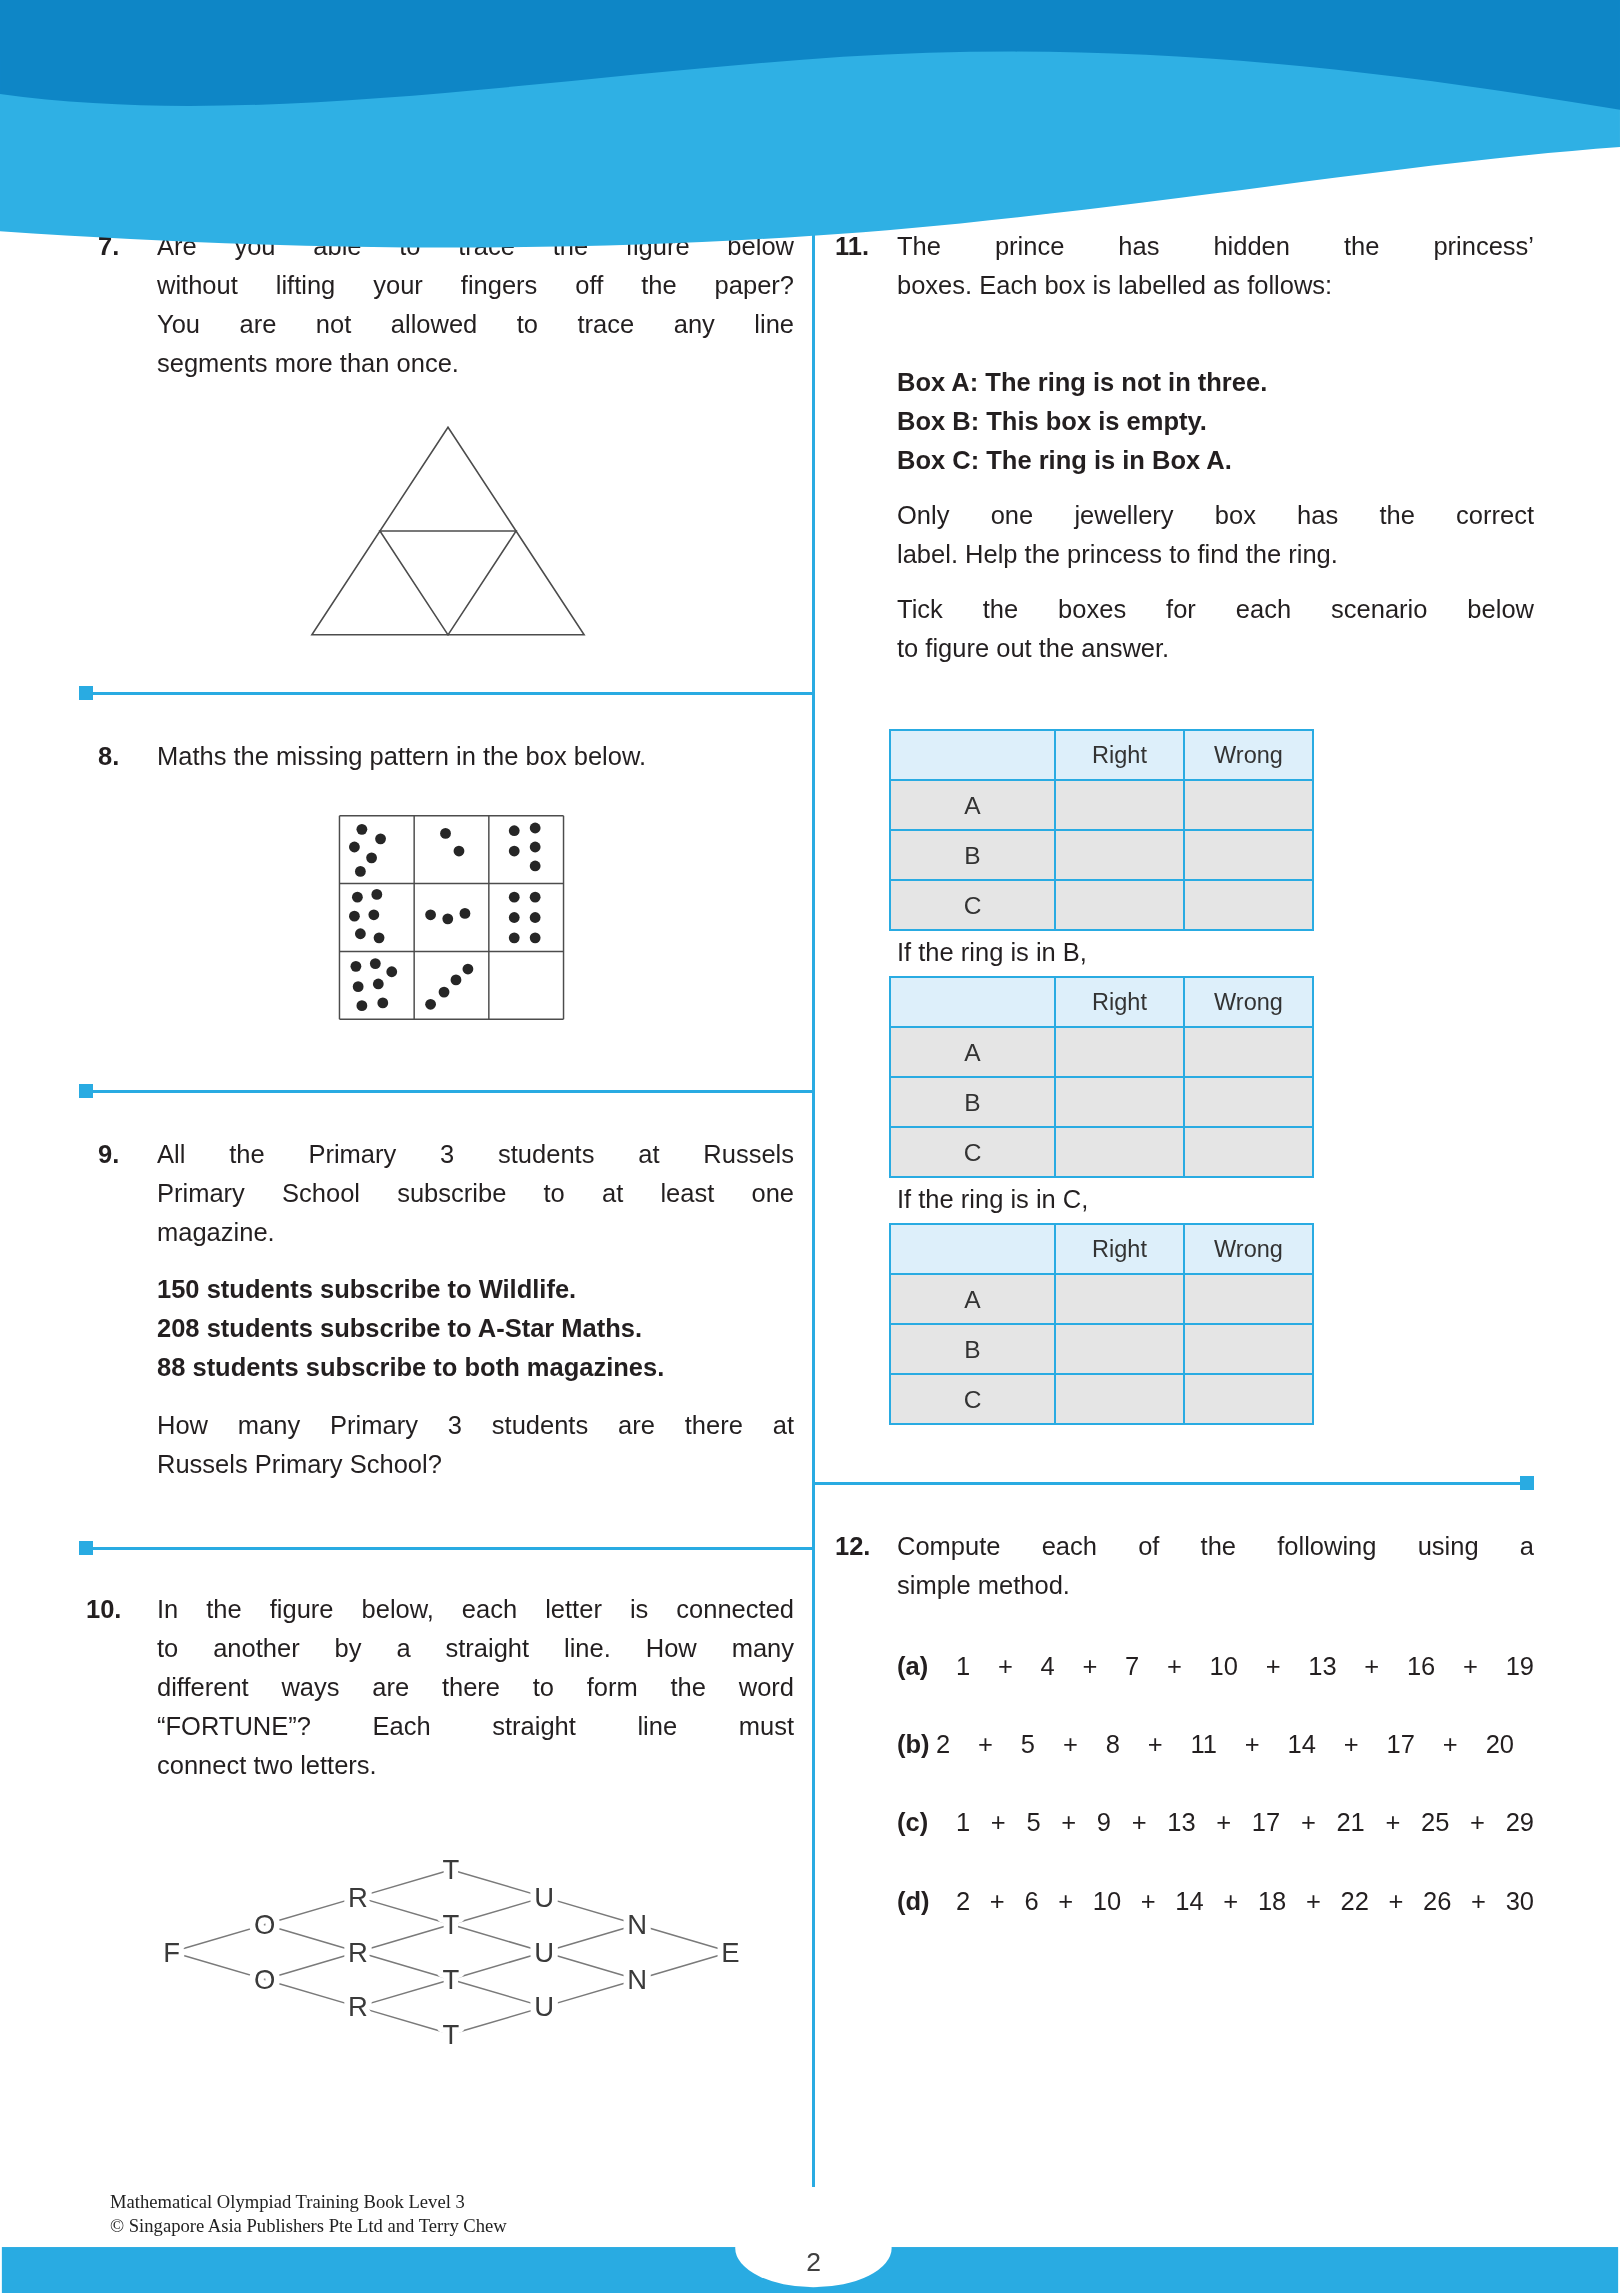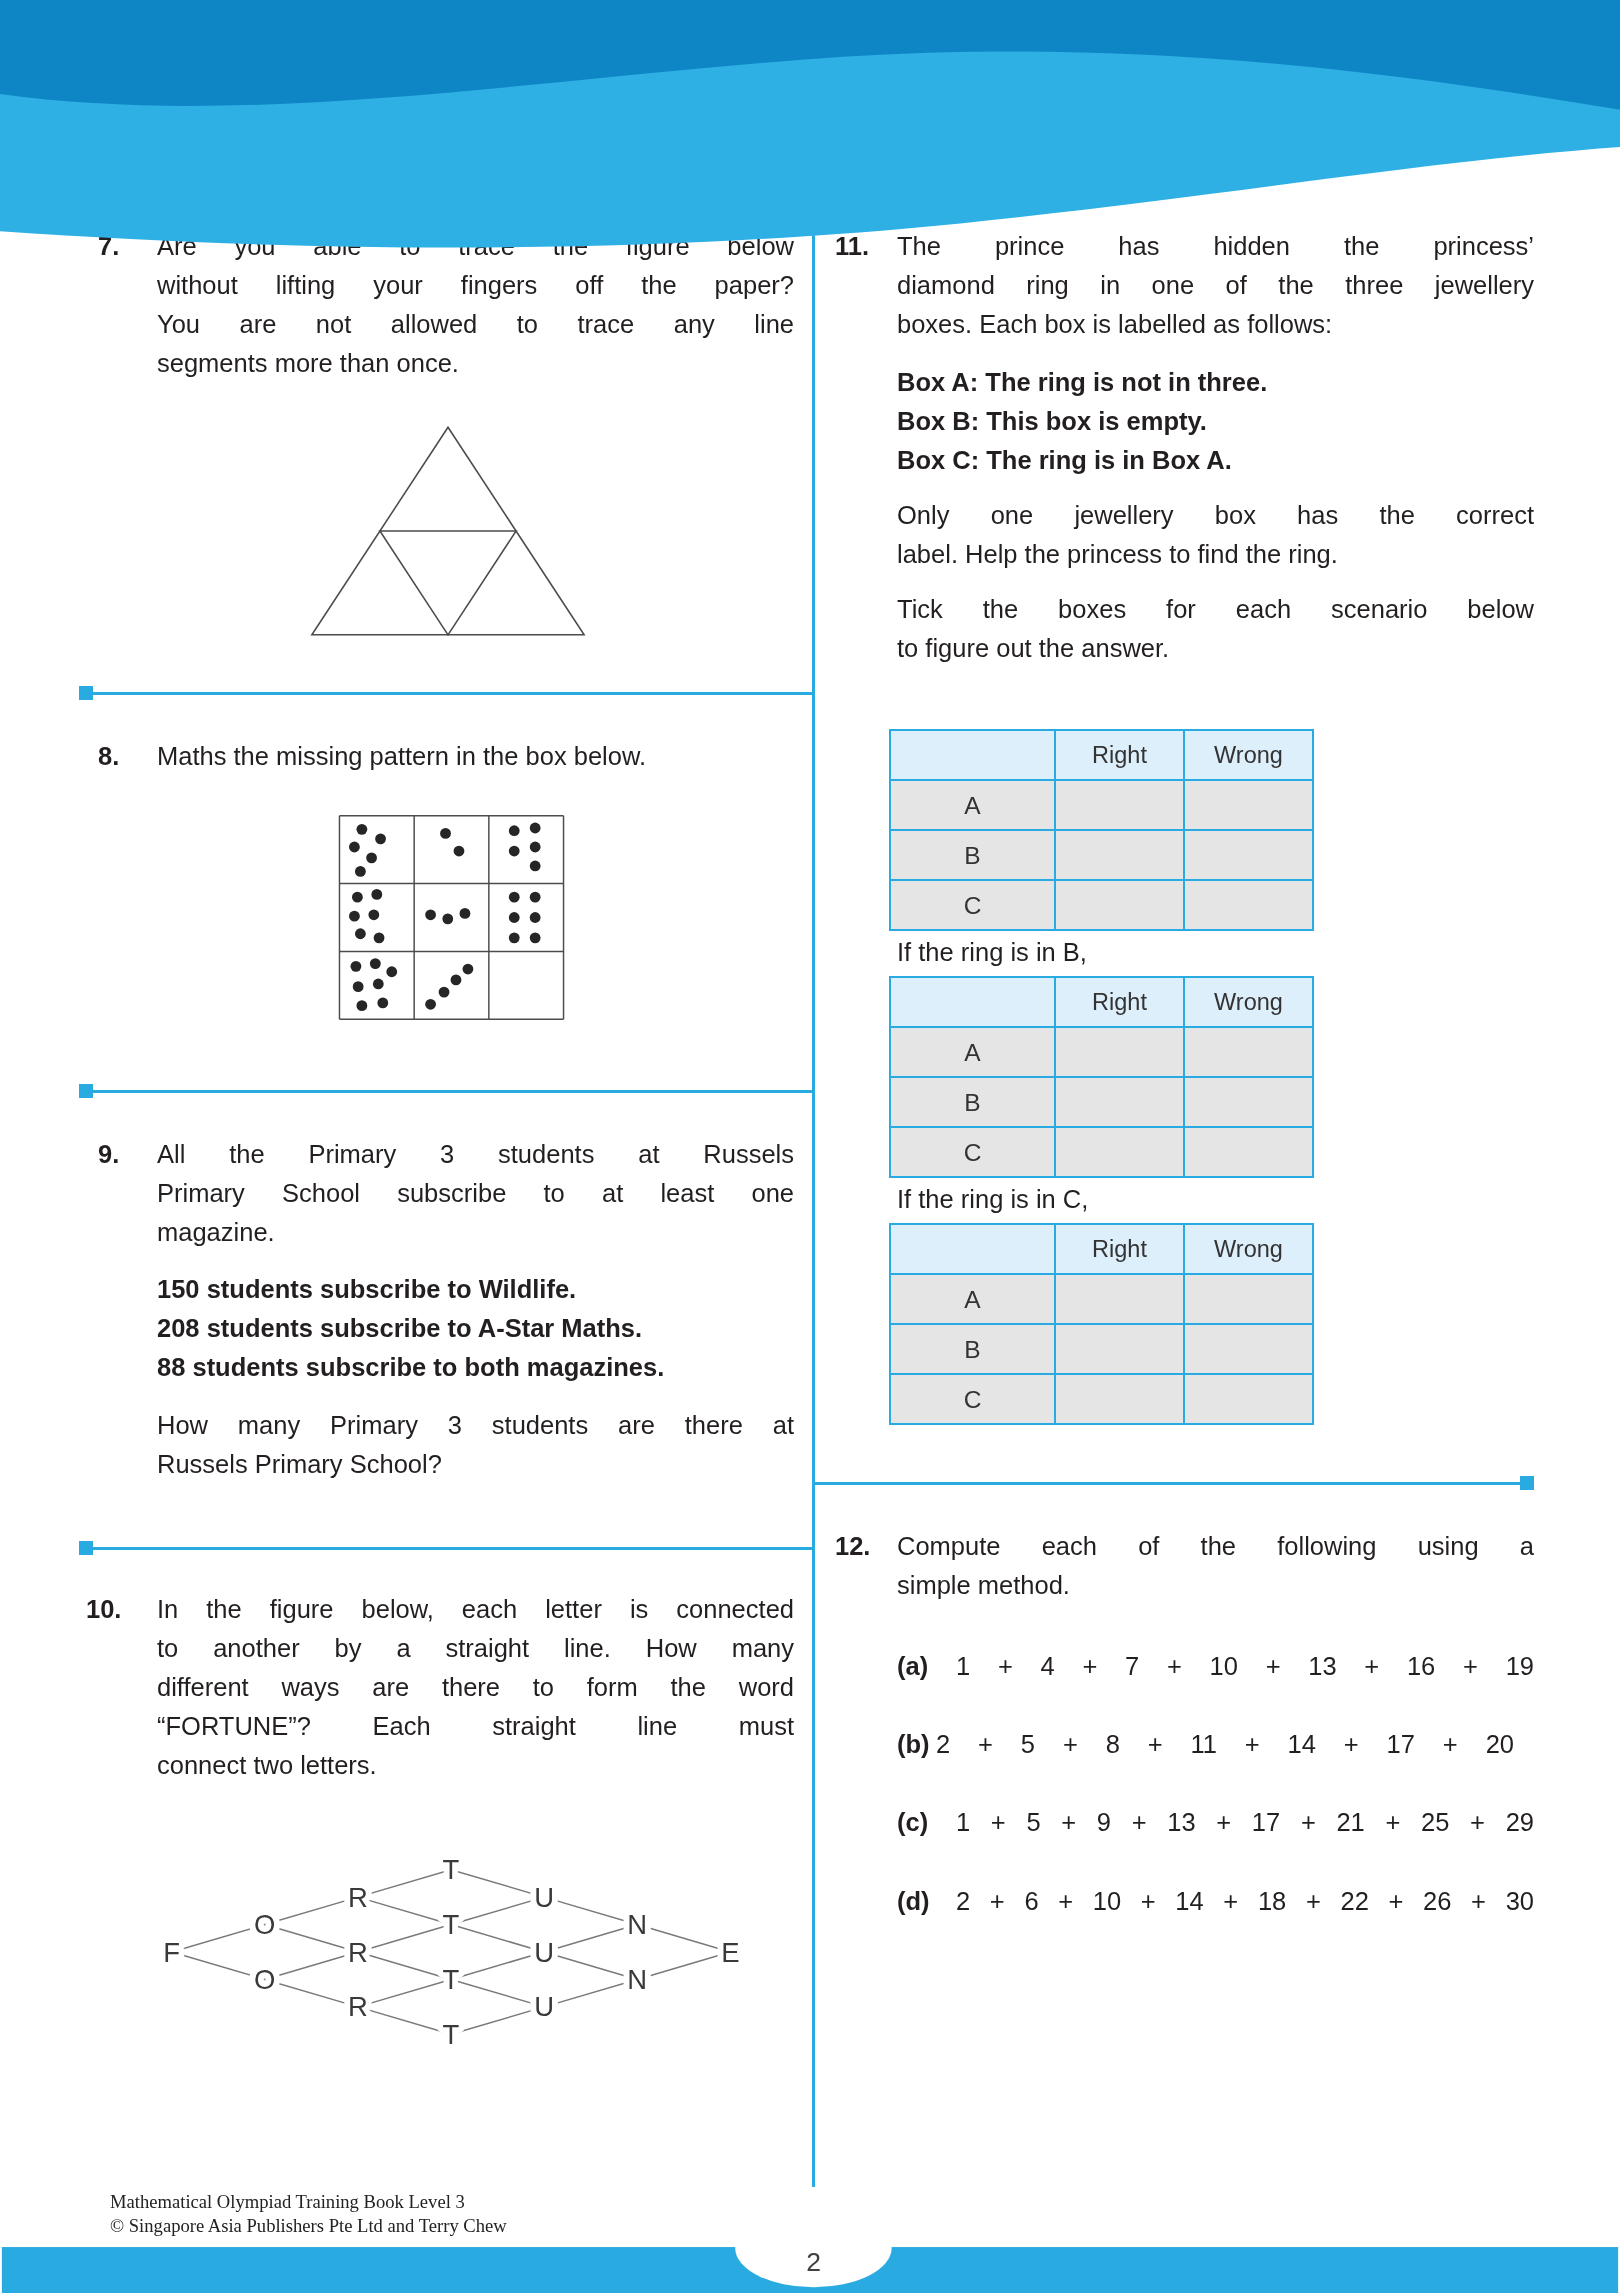--- a/index.html
+++ b/index.html
@@ -189,21 +189,20 @@
       <text x="405" y="150" class="fletter">U</text>
       <text x="405" y="206" class="fletter">U</text>
       <text x="500" y="122" class="fletter">N</text>
       <text x="500" y="178" class="fletter">N</text>
       <text x="595" y="150" class="fletter">E</text>
     </svg>
 
   <div class="abs qnum" style="left:835px; top:227px;">11.</div>
   <div class="abs" style="left:897px; top:227px; width:637px;">
     <div class="line jl">The prince has hidden the princess’</div>
-    <div class="line jl">diamond ring in one of the three jewellery</div>
     <div class="line jl jl-last">boxes. Each box is labelled as follows:</div>
   </div>
   <div class="abs" style="left:897px; top:363px; width:637px;">
     <div class="line bold">Box A: The ring is not in three.</div>
     <div class="line bold">Box B: This box is empty.</div>
     <div class="line bold">Box C: The ring is in Box A.</div>
   </div>
   <div class="abs" style="left:897px; top:590px; width:637px;">
     <div class="line jl">Tick the boxes for each scenario below</div>
     <div class="line jl jl-last">to figure out the answer.</div>

